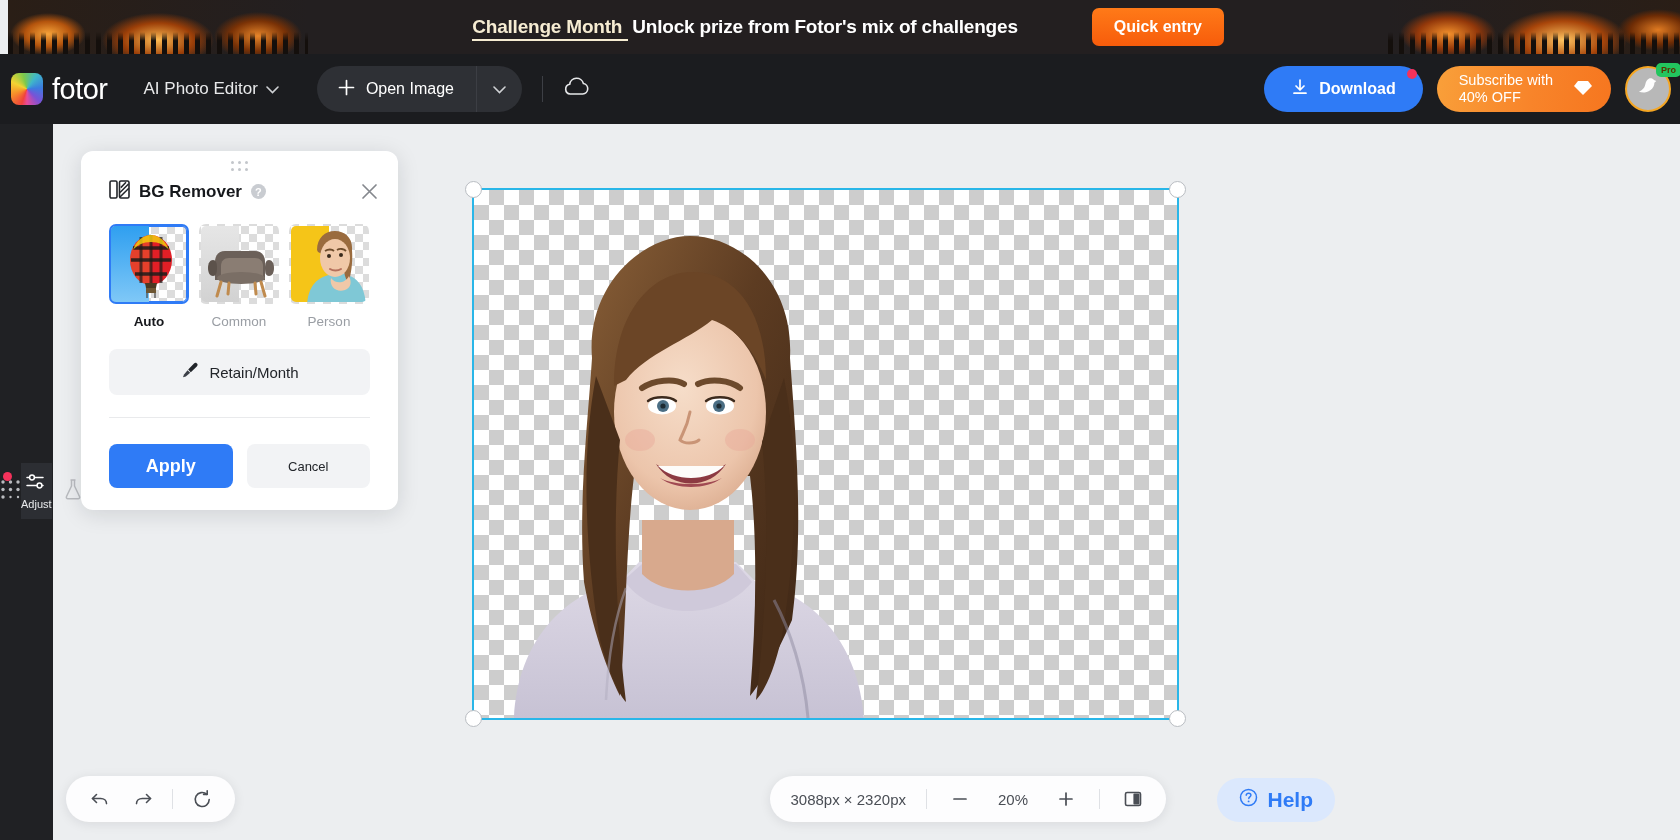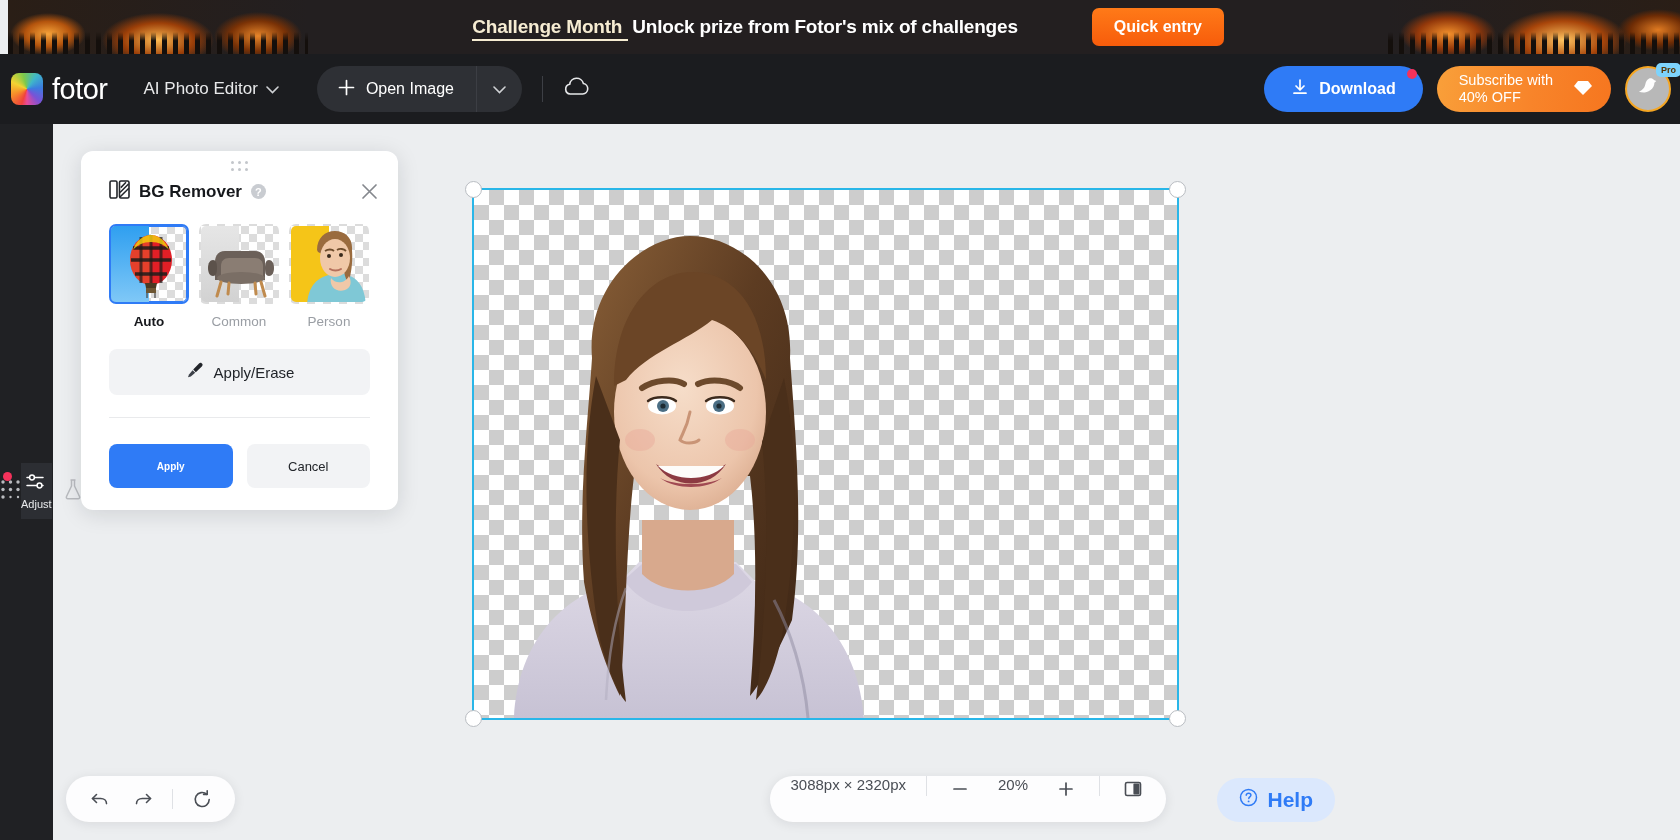--- a/index.html
+++ b/index.html
@@ -115,21 +115,21 @@
   .subscribe-label { font-size: 14.5px; line-height: 17px; text-align: left; }
   .avatar-wrap { position: relative; width: 46px; height: 46px; }
   .avatar {
     width: 46px; height: 46px; border-radius: 50%;
     background: #b8b8b8; border: 2.5px solid #f5a623;
     display: flex; align-items: center; justify-content: center;
     cursor: pointer; overflow: hidden;
   }
   .pro-badge {
     position: absolute; top: -3px; right: -10px;
-    background: #7dd3fc; color: #5a3400;
+    background: #22c55e; color: #5a3400;
     font-size: 9px; font-weight: bold; border-radius: 5px;
     padding: 2px 5px;
     margin-left: 44px;
   }
 
   
   .rail {
     position: absolute; top: 124px; left: 0; width: 53px; height: 716px;
     background: #202124;
     display: flex; align-items: center;
@@ -236,21 +236,21 @@
     margin-left: auto; width: 40px; height: 21px; border-radius: 11px;
     background: #b9bdc3; position: relative; cursor: pointer;
   }
   .toggle i {
     position: absolute; left: 2px; top: 2px; width: 17px; height: 17px;
     border-radius: 50%; background: #fff; display:block;
   }
   .panel-actions { display: flex; gap: 14px; padding: 26px 28px 0 28px; }
   .btn-apply {
     width: 125px; height: 44px; border-radius: 8px; border: none; cursor: pointer;
-    background: #2f7bf6; color: #fff; font-size: 10px; font-weight: bold; font-family: inherit;
+    background: #2f7bf6; color: #fff; font-size: 18px; font-weight: bold; font-family: inherit;
   }
   .btn-cancel {
     width: 125px; height: 44px; border-radius: 8px; border: none; cursor: pointer;
     background: #f2f3f5; color: #22252a; font-size: 13px; font-family: inherit;
   }
 
   
   .history-bar {
     position: absolute; left: 13px; bottom: 18px;
     height: 46px; border-radius: 23px; background: #fdfdfe;
@@ -258,21 +258,21 @@
     display: flex; align-items: center; padding: 0 18px; gap: 14px;
     z-index: 25;
   }
   .hb-btn { width: 30px; height: 30px; display: flex; align-items: center; justify-content: center; cursor: pointer; color: #4a4e55; }
   .hb-div { width: 1px; height: 20px; background: #dfe1e5; }
 
   .zoom-bar {
     position: absolute; right: 183px; bottom: 18px;
     height: 46px; border-radius: 23px; background: #fdfdfe;
     box-shadow: 0 2px 12px rgba(20,25,35,0.09);
-    display: flex; align-items: flex-start; padding: 0 20px; gap: 20px;
+    display: flex; align-items: center; padding: 0 20px; gap: 20px;
     z-index: 25;
   }
   .dim-text { font-size: 15px; color: #4a4e55; white-space: nowrap; }
   .zoom-val { font-size: 15px; color: #4a4e55; width: 40px; text-align: center; }
   .zb-btn { width: 26px; height: 26px; display:flex; align-items:center; justify-content:center; cursor: pointer; color: #4a4e55; }
   .zb-div { width: 1px; height: 20px; background: #dfe1e5; }
 
   .help-btn {
     position: absolute; right: 14px; bottom: 18px;
     height: 44px; border-radius: 22px; background: #dbe8fd;
@@ -626,21 +626,21 @@
         </div>
       </div>
 
       <button class="retain-btn">
         <span>
           <svg width="19" height="19" viewBox="0 0 19 19">
             <path d="M16.6 2.2c-.8-.8-1.8-.4-2.6.4L8.2 8.6l2.6 2.6 6-5.8c.8-.8 1.2-1.8.4-2.6z" fill="#22252a"></path>
             <path d="M7.6 9.2l2.6 2.6-4.4 3.6-2.8.9 1-2.8z" fill="#3c4048"></path>
           </svg>
         </span>
-        <span>Apply/Erase</span>
+        <span>Retain/Month</span>
       </button>
 
       <div class="panel-rule"></div>
 
 
       <div class="panel-actions">
         <button class="btn-apply">Apply</button>
         <button class="btn-cancel">Cancel</button>
       </div>
     </div>

